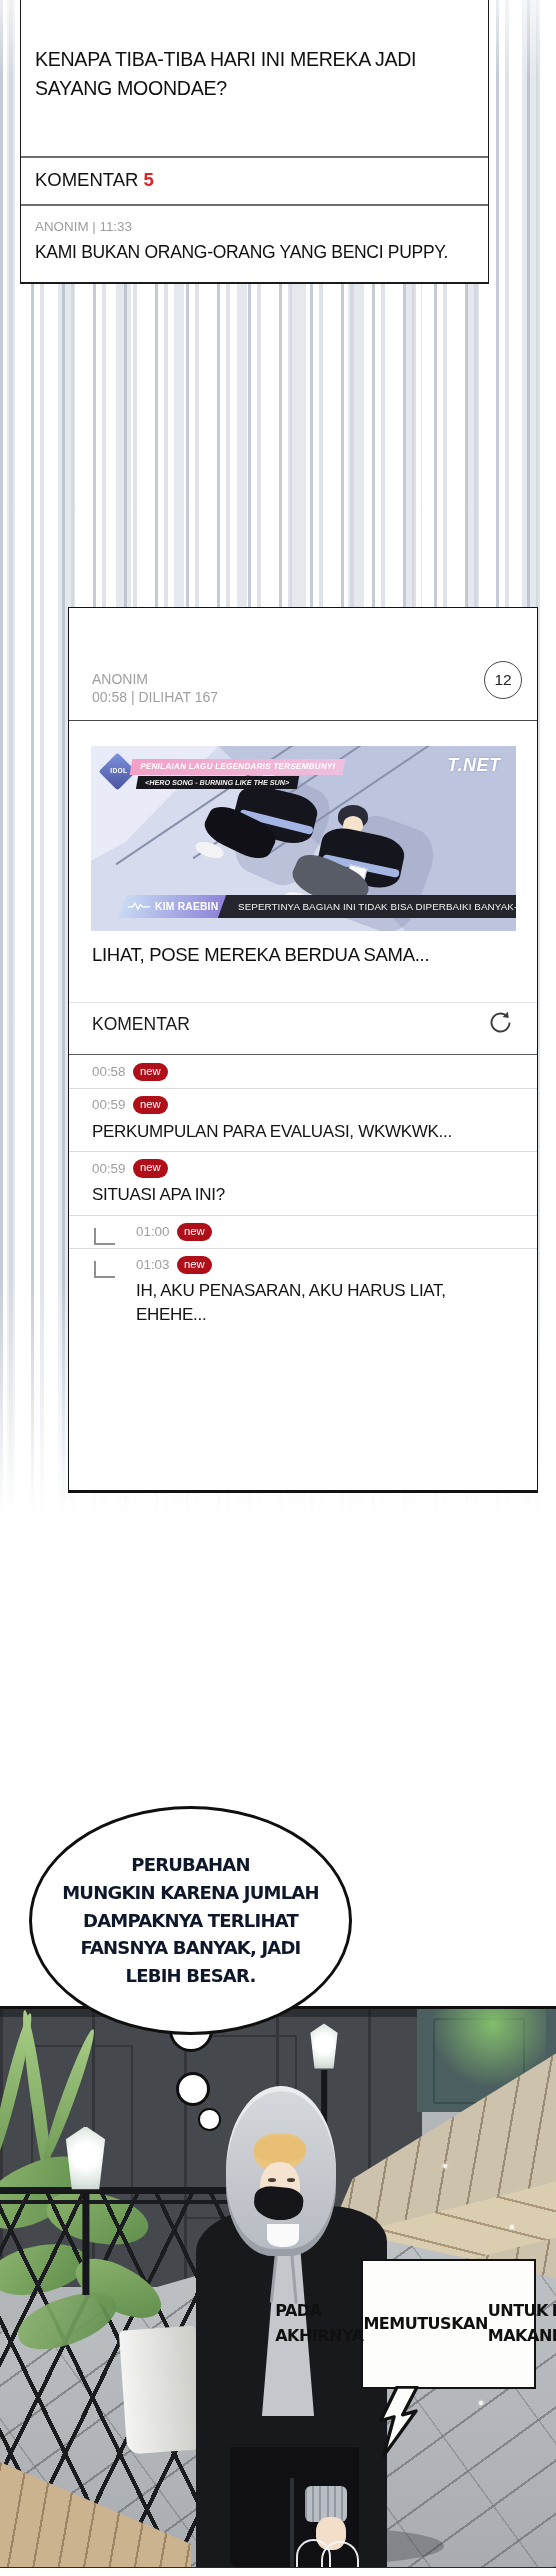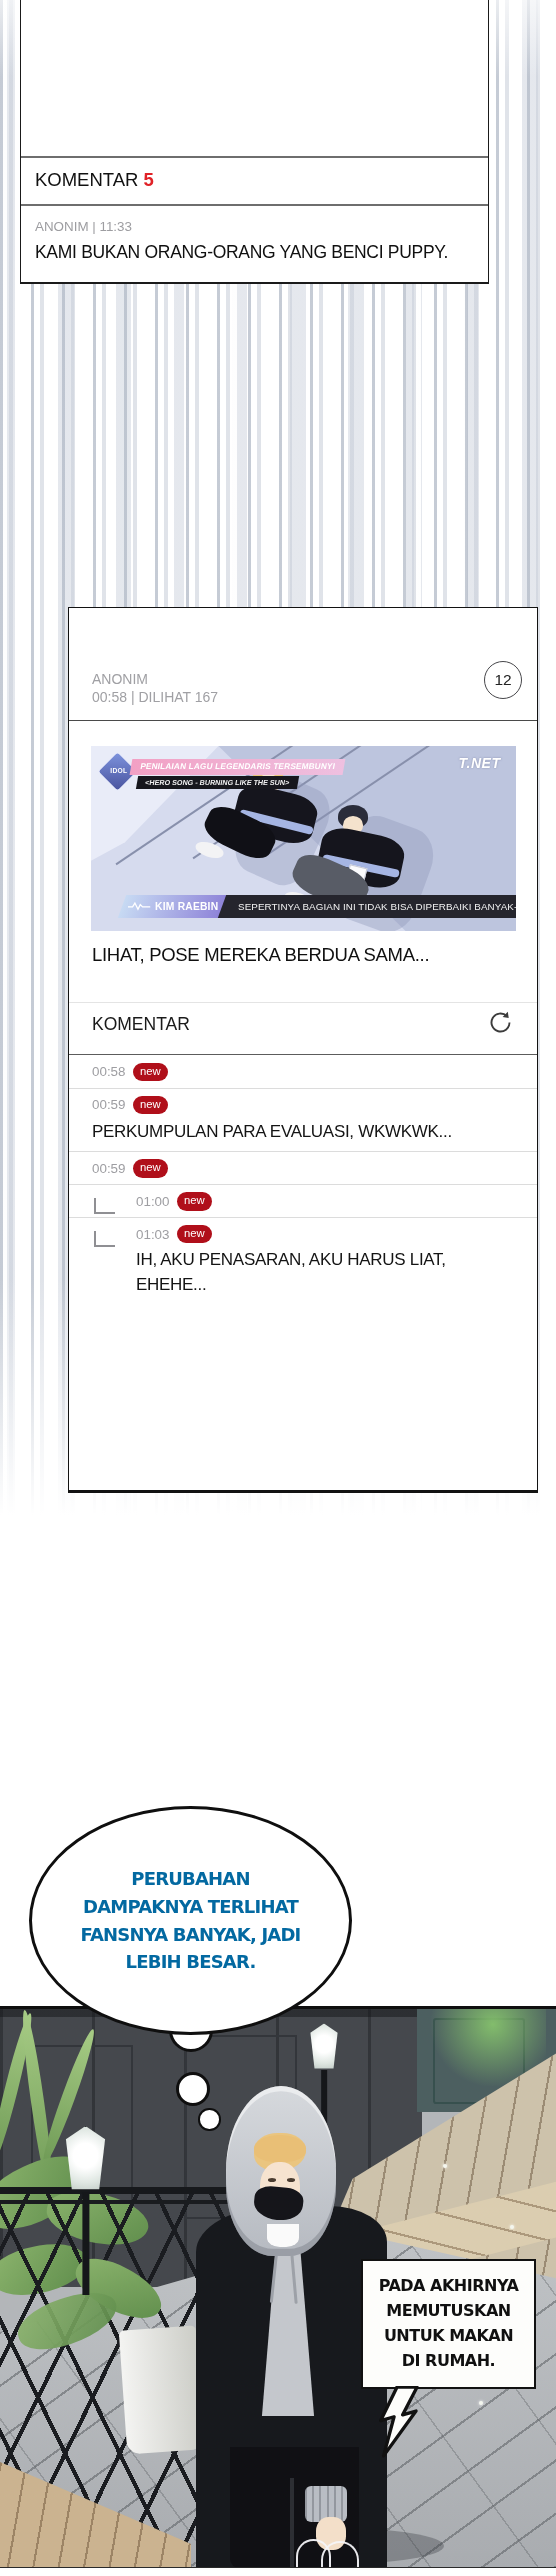--- a/index.html
+++ b/index.html
@@ -67,21 +67,21 @@
   .ss-badges{position:absolute;left:12.4px;top:13.4px;z-index:5;}
   .ss-logo{position:absolute;left:0;top:-2.1px;width:27px;height:27px;transform:rotate(45deg);
     background:linear-gradient(135deg,#7d93dd,#49539e);border-radius:4.1px;border:1px solid #e6e9fa;}
   .ss-logo span{position:absolute;left:0;top:8.2px;width:100%;transform:rotate(-45deg);
     text-align:center;font-size:6.7px;font-weight:bold;color:#fff;letter-spacing:0.3px;}
   .ss-pink{position:absolute;left:28px;top:0;height:15.5px;line-height:15.5px;padding:0 9.3px;
     background:linear-gradient(90deg,#f2a0c4,#eec0e0);color:#fff;font-size:8.2px;font-weight:bold;
     transform:skewX(-10deg);white-space:nowrap;letter-spacing:0.2px;}
   .ss-black{position:absolute;left:34px;top:16.5px;height:13.4px;line-height:13.4px;padding:0 8.2px;
     background:#17171d;color:#efefef;font-size:7.2px;font-weight:bold;transform:skewX(-10deg);white-space:nowrap;}
-  .ss-net{position:absolute;right:15.5px;top:9.3px;color:#fff;font-size:14px;font-weight:bold;font-style:italic;
+  .ss-net{position:absolute;right:15.5px;top:9.3px;color:#fff;font-size:18px;font-weight:bold;font-style:italic;
     text-shadow:0 0 2.1px rgba(120,126,160,.8);z-index:5;letter-spacing:0.5px;}
   .ss-capbar{position:absolute;left:31px;bottom:13.4px;height:23px;display:flex;z-index:6;}
   .ss-speaker{position:relative;width:103px;background:linear-gradient(90deg,#c7daf3,#8d82d8);
     transform:skewX(-20deg);display:flex;align-items:center;justify-content:center;gap:4.1px;}
   .ss-speaker .inner{transform:skewX(20deg);display:flex;align-items:center;gap:4.1px;
     color:#fff;font-size:10.3px;font-weight:bold;letter-spacing:0.2px;}
   .ss-sub{margin-left:-3.1px;background:#25252d;color:#f2f2f2;font-size:9.8px;display:flex;align-items:center;
     padding:0 15.5px;transform:skewX(-20deg);white-space:nowrap;letter-spacing:0.1px;}
   .ss-sub span{transform:skewX(20deg);}
   
@@ -152,44 +152,45 @@
     background-image:repeating-linear-gradient(90deg, rgba(90,94,102,.4) 0 2.1px, rgba(255,255,255,0) 2.1px 7.2px);}
   .hand{position:absolute;left:120px;top:431px;width:30px;height:33px;border-radius:42%;background:#f3dfc9;}
   .legs{position:absolute;left:34px;top:361px;width:129px;height:121px;background:#101014;
     border-radius:0 0 9.3px 9.3px;}
   .leggap{position:absolute;left:94px;top:392px;width:4.1px;height:90px;background:#2c2e33;}
   .bag{position:absolute;left:82px;top:453px;width:98px;height:105px;z-index:6;}
   .bag-handle{position:absolute;border:2.1px solid rgba(245,245,248,.95);border-bottom:none;
     border-radius:20.6px 20.6px 0 0;height:43px;}
   
   .capbox{position:absolute;left:361px;top:250px;width:171px;height:126px;background:#fdfdfb;
-    border:2.6px solid #111;z-index:6;display:flex;flex-direction:column;align-items:center;justify-content:center;}
+    border:2.6px solid #111;z-index:6;display:flex;flex-direction:row;align-items:center;justify-content:center;}
   .capbox span{display:block;font-family:"DejaVu Sans",sans-serif;font-weight:bold;font-size:16px;
     line-height:1.55;color:#101010;letter-spacing:-0.5px;}
   .captail{position:absolute;left:375px;top:377px;z-index:6;}
   
   .bubble{position:absolute;left:29px;top:1806px;width:317px;height:223px;background:#fff;
     border:3.1px solid #0f0f0f;border-radius:50%;z-index:3;display:flex;flex-direction:column;
     align-items:center;justify-content:center;}
   .bubble span{display:block;text-align:center;font-family:"DejaVu Sans",sans-serif;font-weight:bold;
-    font-size:18px;line-height:1.55;color:#0369a1;letter-spacing:-0.8px;white-space:nowrap;}
+    font-size:18px;line-height:1.55;color:#0f172a;letter-spacing:-0.8px;white-space:nowrap;}
   .bump{position:absolute;left:169px;top:2008px;width:38px;height:38px;border-radius:50%;
     background:#fff;border:3.1px solid #0f0f0f;z-index:2;}
   .trail1{position:absolute;left:176px;top:2072px;width:28px;height:28px;border-radius:50%;
     background:#fff;border:3.1px solid #0f0f0f;z-index:3;}
   .trail2{position:absolute;left:198px;top:2108px;width:18.5px;height:18.5px;border-radius:50%;
     background:#fff;border:2.6px solid #0f0f0f;z-index:3;}
 </style>
 </head>
 <body>
 
 <div id="page">
   <div class="speedlines"></div>
 
   <section class="top-post">
+    <div class="tp-title">KENAPA TIBA-TIBA HARI INI MEREKA JADI SAYANG MOONDAE?</div>
     <div class="tp-div1"></div>
     <div class="tp-comments">
       <span>KOMENTAR</span>
       <span class="tp-count">5</span>
     </div>
     <div class="tp-div2"></div>
     <div class="tp-meta">ANONIM | 11:33</div>
     <div class="tp-text">KAMI BUKAN ORANG-ORANG YANG BENCI PUPPY.</div>
   </section>
 
@@ -276,20 +277,21 @@
           <span>00:59</span>
           <span class="newbadge">new</span>
         </div>
         <div class="c-text">PERKUMPULAN PARA EVALUASI, WKWKWK...</div>
       </div>
       <div class="comment">
         <div class="c-time">
           <span>00:59</span>
           <span class="newbadge">new</span>
         </div>
+        <div class="c-text">SITUASI APA INI?</div>
       </div>
       <div class="comment reply">
         <div class="lrep"></div>
         <div class="c-time">
           <span>01:00</span>
           <span class="newbadge">new</span>
         </div>
       </div>
       <div class="comment reply">
         <div class="lrep"></div>
@@ -380,20 +382,21 @@
     <div class="captail">
       <svg width="62" height="72" viewBox="0 0 130 150">
         <path d="M46 2 L88 2 L58 60 L86 52 L18 146 L40 64 L12 72 Z" fill="#fdfdfb" stroke="#111" stroke-width="7" stroke-linejoin="round"></path>
       </svg>
     </div>
   </section>
 
   <div class="bump"></div>
   <div class="bubble">
     <span>PERUBAHAN</span>
+    <span>MUNGKIN KARENA JUMLAH</span>
     <span>DAMPAKNYA TERLIHAT</span>
     <span>FANSNYA BANYAK, JADI</span>
     <span>LEBIH BESAR.</span>
   </div>
   <div class="trail1"></div>
   <div class="trail2"></div>
 </div>
 
 
 </body></html>

